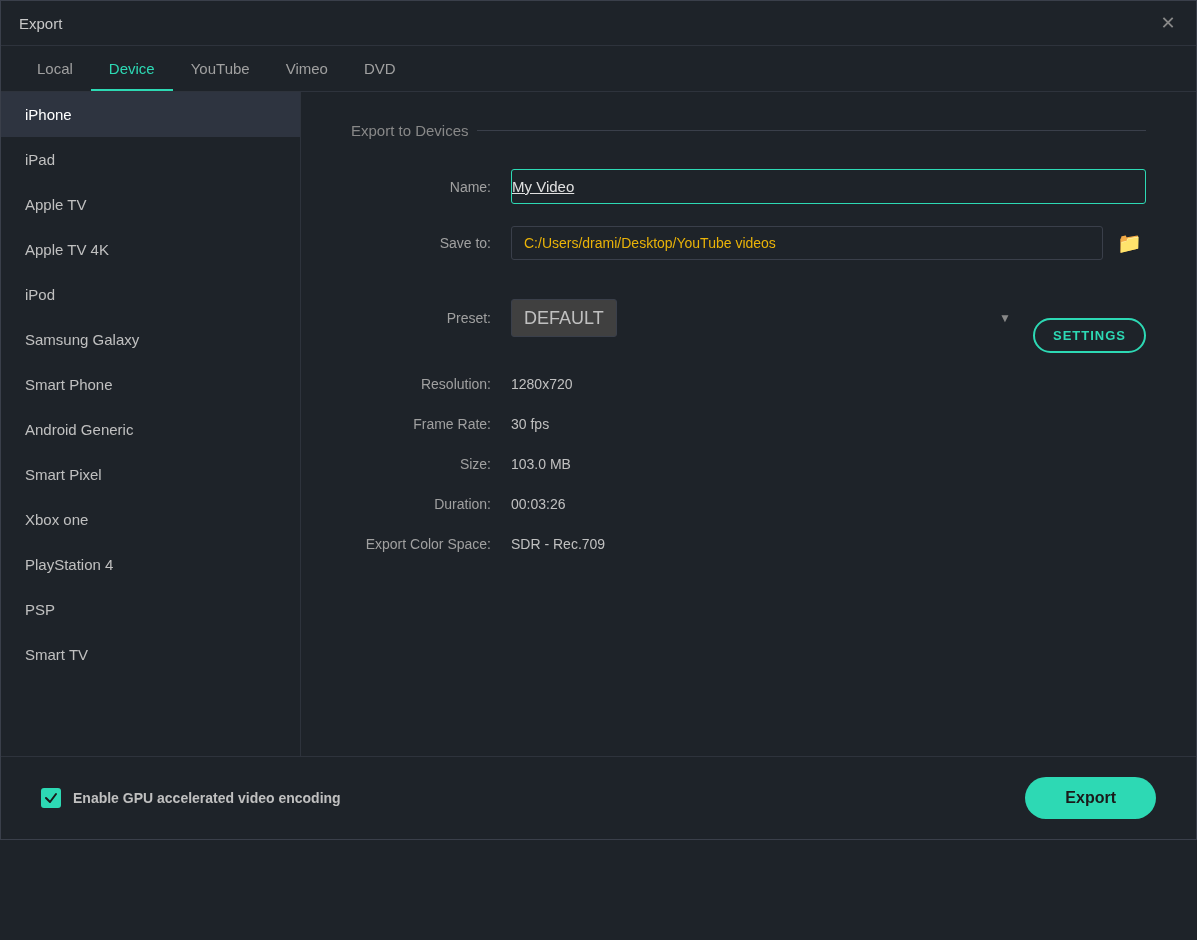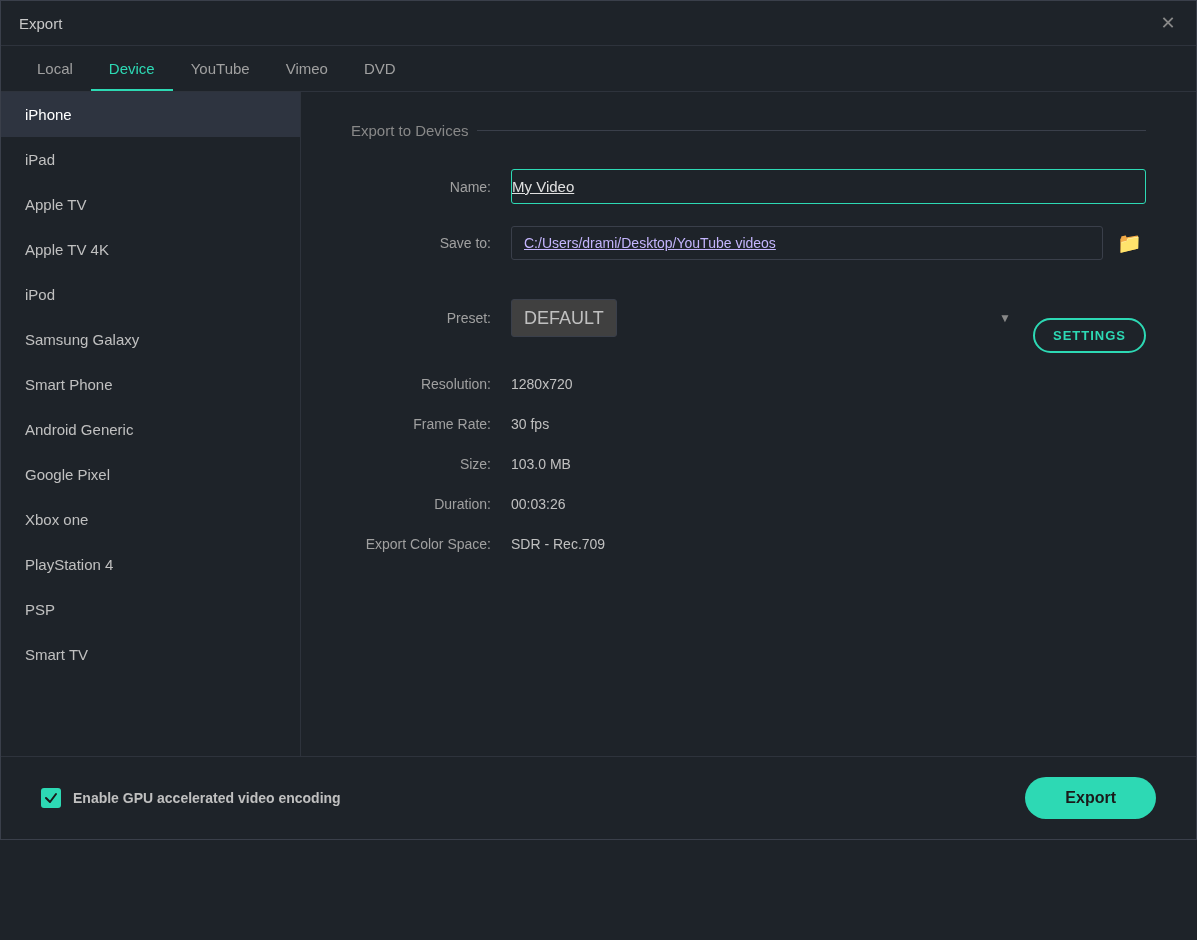--- a/index.html
+++ b/index.html
@@ -163,26 +163,25 @@
 
     .path-row {
       display: flex;
       align-items: center;
       gap: 10px;
     }
 
     .path-text {
       flex: 1;
       font-size: 14px;
-      color: #c4b5fd;
+      color: #eab308;
       border: 1px solid #3a3f4a;
       padding: 8px 12px;
       background: transparent;
       border-radius: 3px;
-      text-decoration: underline;
     }
 
     .folder-btn {
       background: none;
       border: none;
       cursor: pointer;
       color: #a0a0a0;
       font-size: 20px;
       padding: 4px;
     }
@@ -313,21 +312,21 @@
 
     <div class="sidebar">
       <div class="sidebar-item active">iPhone</div>
       <div class="sidebar-item">iPad</div>
       <div class="sidebar-item">Apple TV</div>
       <div class="sidebar-item">Apple TV 4K</div>
       <div class="sidebar-item">iPod</div>
       <div class="sidebar-item">Samsung Galaxy</div>
       <div class="sidebar-item">Smart Phone</div>
       <div class="sidebar-item">Android Generic</div>
-      <div class="sidebar-item">Google Pixel</div>
+      <div class="sidebar-item">Smart Pixel</div>
       <div class="sidebar-item">Xbox one</div>
       <div class="sidebar-item">PlayStation 4</div>
       <div class="sidebar-item">PSP</div>
       <div class="sidebar-item">Smart TV</div>
     </div>
 
     <div class="main-panel">
 
       <div class="section-header">
         <span class="section-title">Export to Devices</span>

